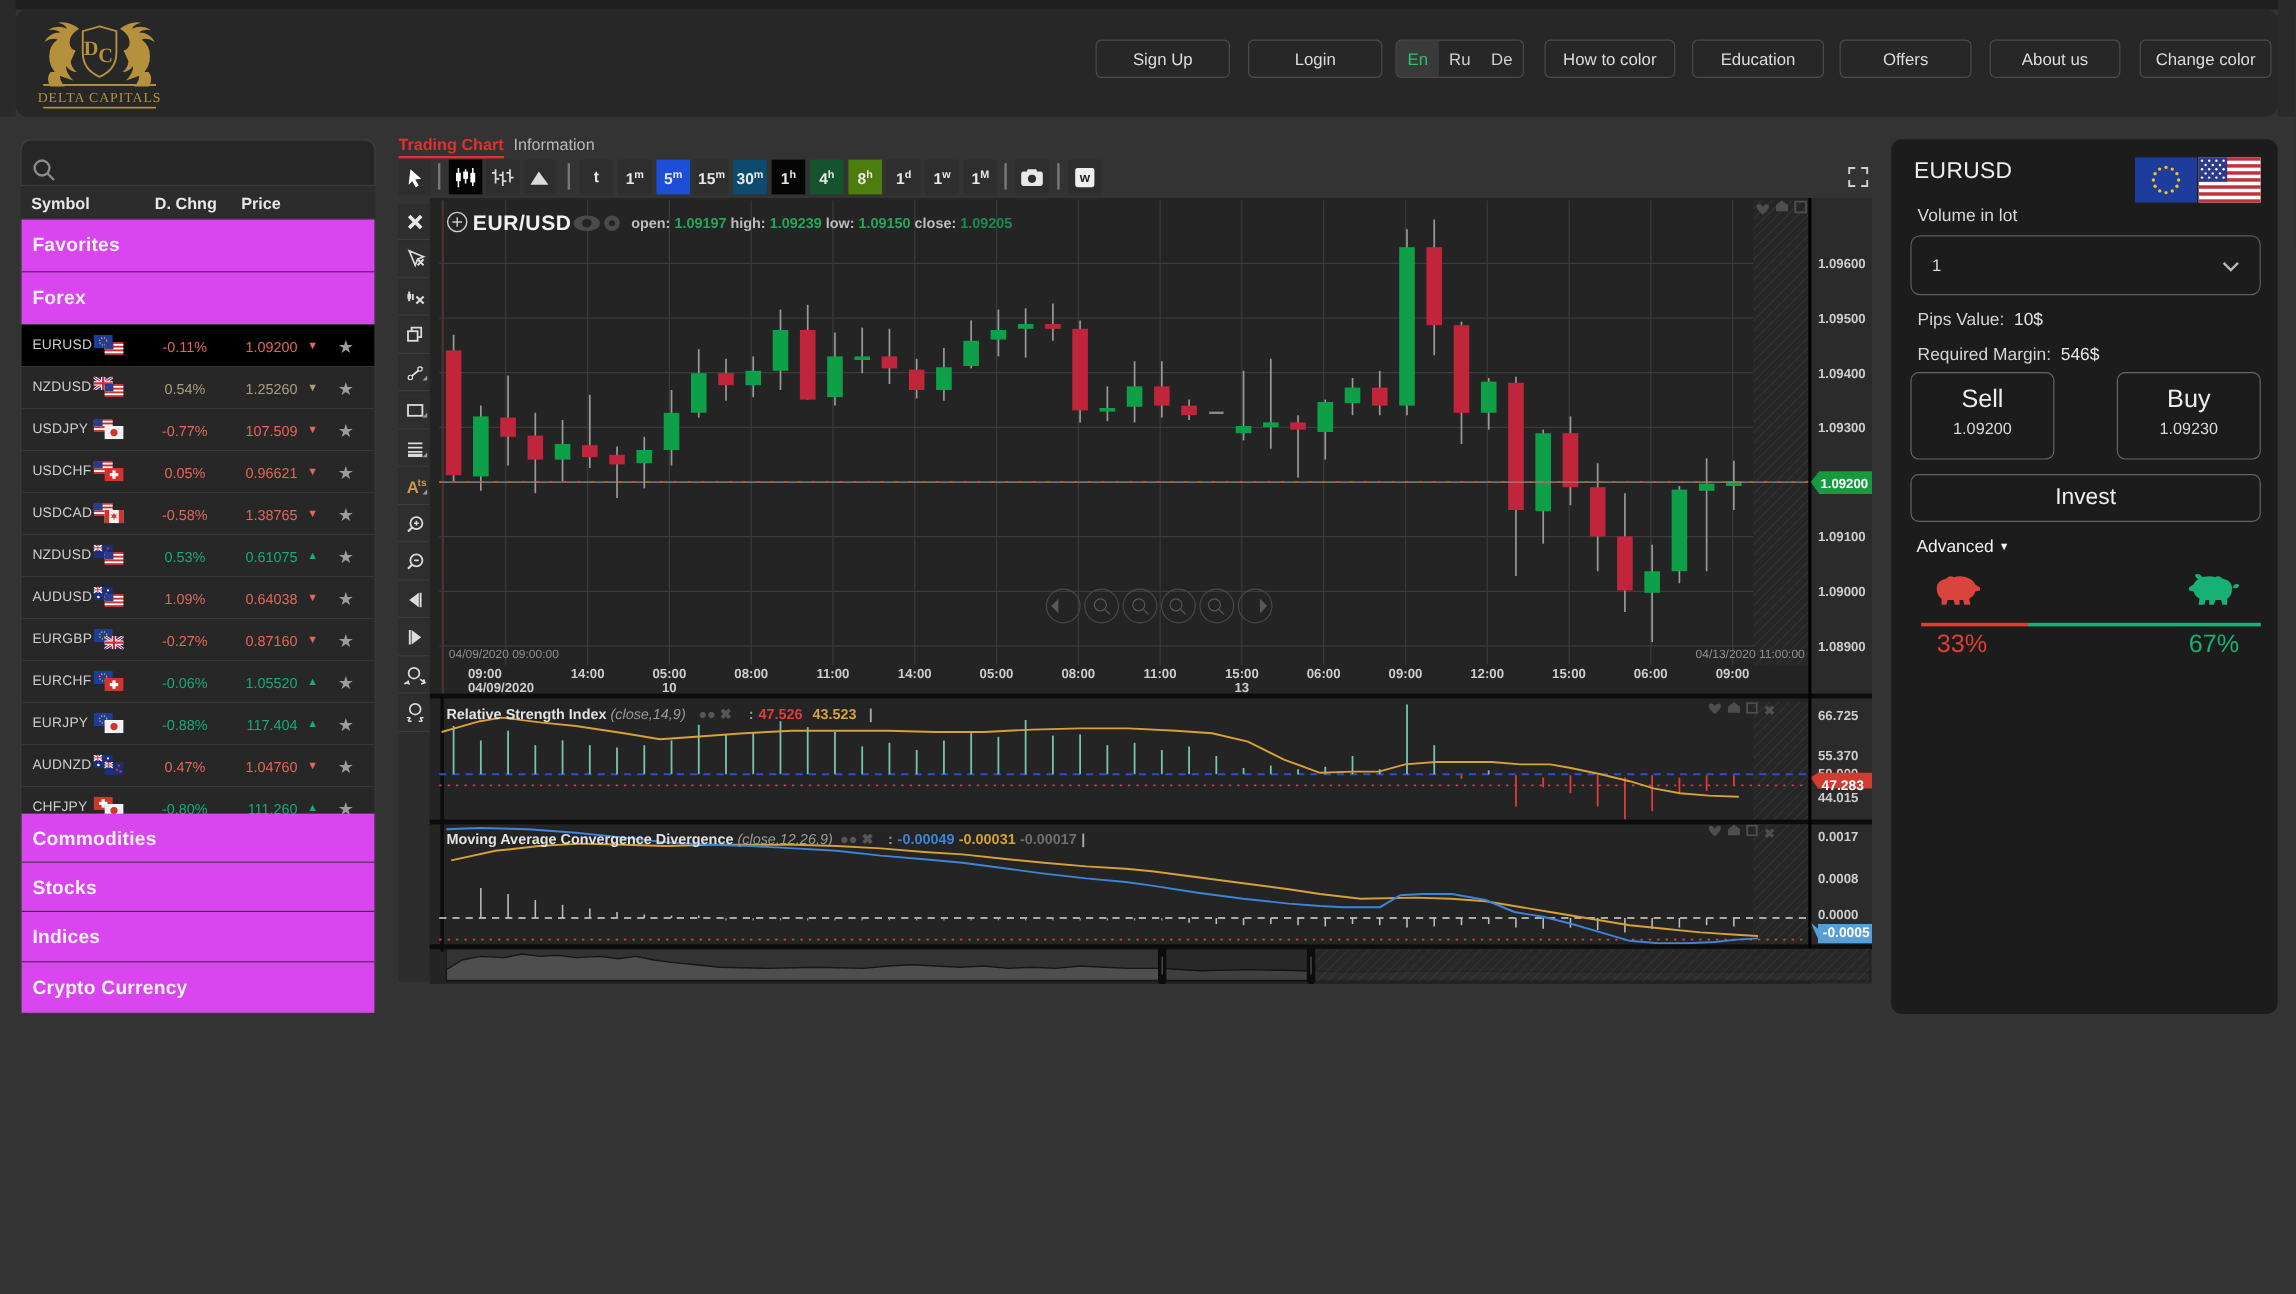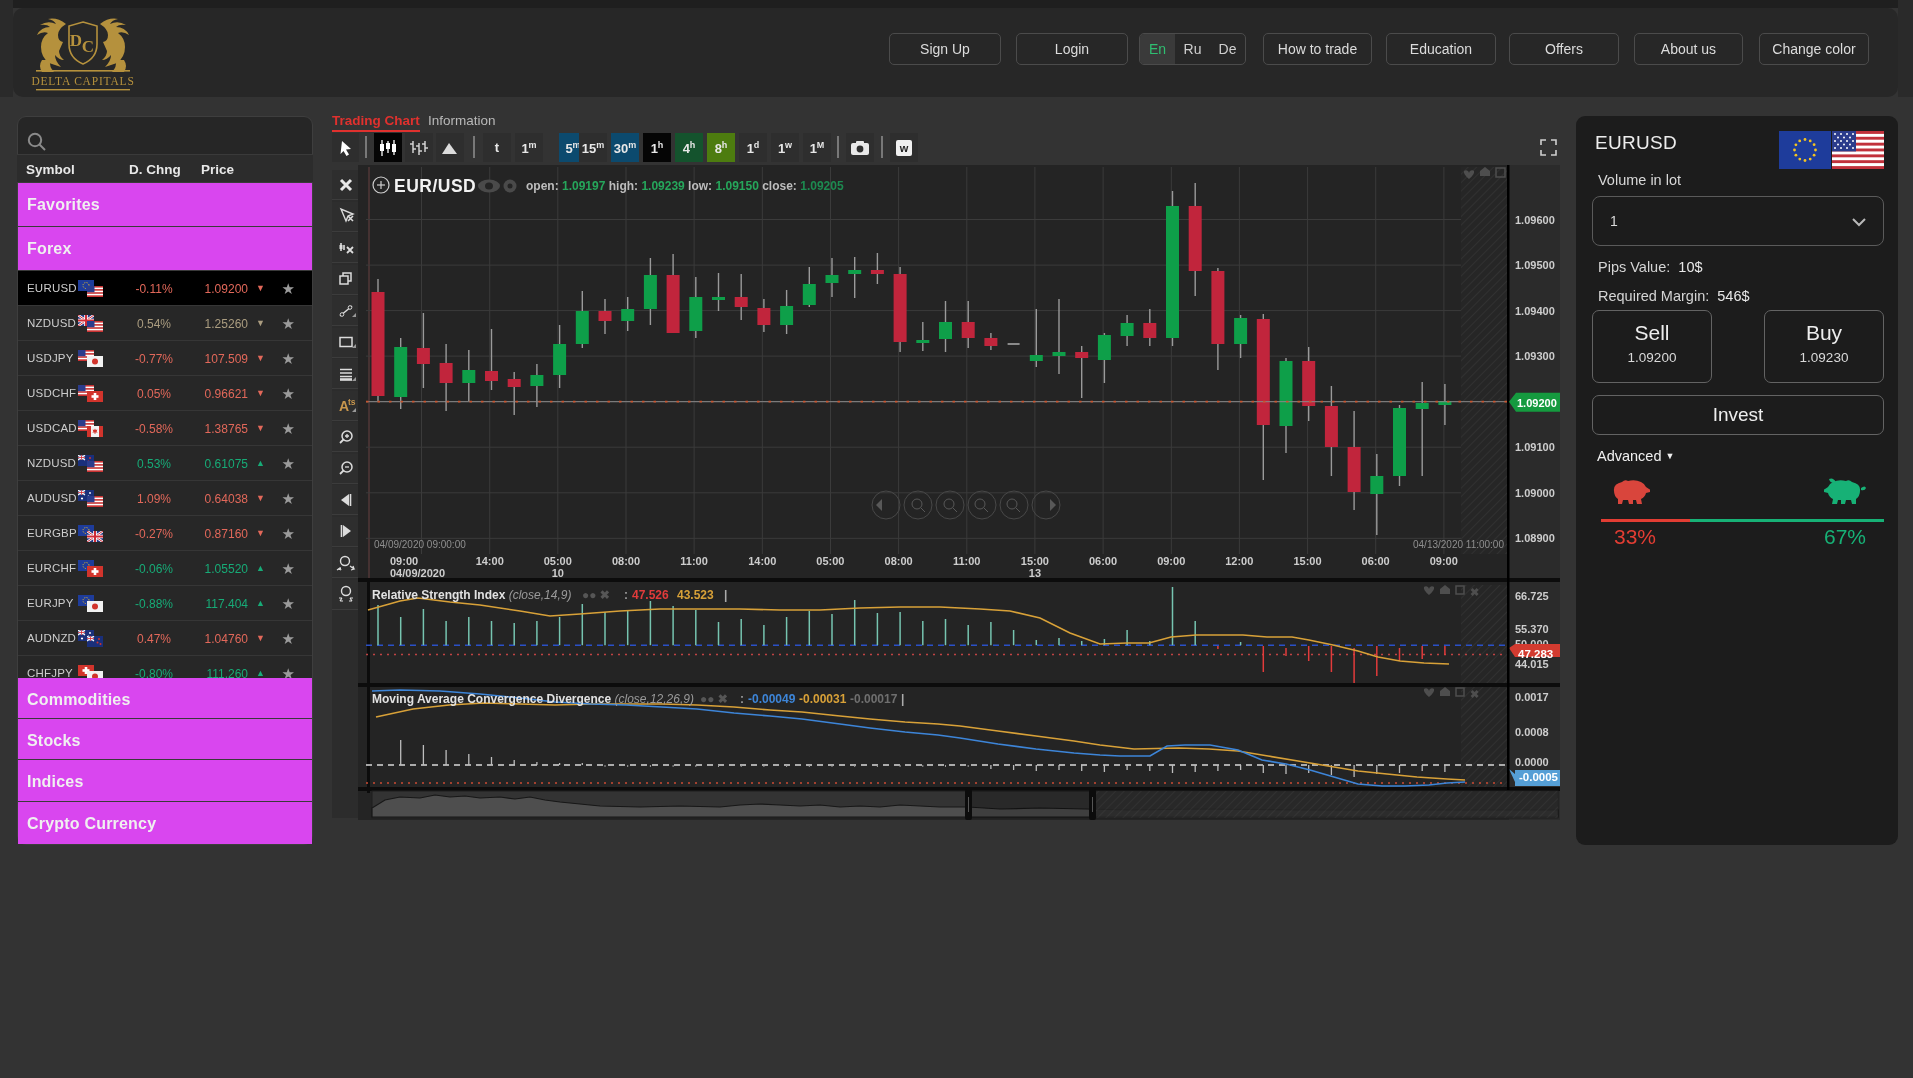--- a/index.html
+++ b/index.html
@@ -1,20 +1,20 @@
 <!DOCTYPE html>
 <html><head><meta charset="utf-8">
 <style>
 * { margin:0; padding:0; box-sizing:border-box; }
 html,body { width:1913px; height:1078px; background:#333333; font-family:"Liberation Sans",sans-serif; position:relative; overflow:hidden; }
 .abs { position:absolute; }
 
 .header { left:13px; top:8px; width:1885px; height:89px; background:#272727; border-radius:10px; }
 .hb { position:absolute; top:33px; height:32px; border:1px solid #4b4b4b; border-radius:5px; color:#dcdcdc;
-      font-size:14px; text-align:center; line-height:30px; }
+      font-size:14px; text-align:center; line-height:30px;margin-left:24px; }
 .langs { display:flex; align-items:center; justify-content:center; }
 .lang { flex:1; font-size:14px; color:#cfcfcf; line-height:30px; }
 .sel-l { background:#3a3a3a; color:#2fbf71; border-radius:4px 0 0 4px; }
 
 .sidebar { left:17px; top:116px; width:296px; height:729px; background:#262626; border:1px solid #3e3e3e; border-radius:9px; overflow:hidden; }
 .shead { position:absolute; left:17px; width:296px; height:29px; top:154px; background:#2c2c2c; border-top:1px solid #3a3a3a; border-bottom:1px solid #3a3a3a; color:#e8e8e8; font-size:13.5px; font-weight:bold; }
 .ssec { position:absolute; left:18px; width:294px; height:44px; background:#d946ef; border-bottom:1px solid #3a3a3a; color:#f0f0f0; font-size:16px; font-weight:bold; line-height:44px; padding-left:9px; letter-spacing:0.2px; }
 .srow { position:absolute; left:18px; width:294px; height:35px; border-bottom:1px solid #363636; background:#272727; }
 .srow.sel { background:#000; }
 .ssym { position:absolute; left:9px; top:11px; font-size:11.5px; color:#cdcdcd; letter-spacing:0.2px; }
@@ -64,21 +64,21 @@
 <text x="55" y="77" font-family="Liberation Serif" font-size="11.5" fill="#b5913d" text-anchor="middle" letter-spacing="0.8">DELTA CAPITALS</text>
 <rect x="8" y="81" width="94" height="1.4" fill="#b5913d"></rect>
 </svg>
 <div class="hb" style="left:889px;width:112px">Sign Up</div>
 <div class="hb" style="left:1016px;width:112px">Login</div>
 <div class="hb langs" style="left:1139px;width:107px">
     <span class="lang sel-l">En</span>
     <span class="lang">Ru</span>
     <span class="lang">De</span>
   </div>
-<div class="hb" style="left:1263px;width:109px">How to trade</div>
+<div class="hb" style="left:1263px;width:109px">How to color</div>
 <div class="hb" style="left:1386px;width:110px">Education</div>
 <div class="hb" style="left:1509px;width:110px">Offers</div>
 <div class="hb" style="left:1634px;width:109px">About us</div>
 <div class="hb" style="left:1759px;width:110px">Change color</div>
 
 <div class="abs sidebar"></div>
 <svg class="abs" style="left:26px;top:131px" width="22" height="22" viewBox="0 0 22 22">
     <circle cx="9" cy="9" r="6.2" fill="none" stroke="#8a8a8a" stroke-width="2"></circle>
     <line x1="13.5" y1="13.5" x2="19" y2="19" stroke="#8a8a8a" stroke-width="2"></line>
   </svg>
@@ -392,21 +392,21 @@
       <path d="M2 15 L9 4 L17 15 Z" fill="#dcdcdc"></path>
     </svg>
   </div>
 <div class="tsep" style="left:473px"></div>
 <div class="tt" style="left:483px;width:28px;background:#2e2e2e;font-size:13px">
     <b>t</b>
   </div>
 <div class="tt" style="left:515px;width:28px;background:#2e2e2e;font-size:13px">
     <b>1<sup>m</sup></b>
   </div>
-<div class="tt" style="left:559px;width:28px;background:#0c4a6e;font-size:13px">
+<div class="tt" style="left:547px;width:28px;background:#1d4ed8;font-size:13px">
     <b>5<sup>m</sup></b>
   </div>
 <div class="tt" style="left:579px;width:28px;background:#2e2e2e;font-size:13px">
     <b>15<sup>m</sup></b>
   </div>
 <div class="tt" style="left:611px;width:28px;background:#0c4a6e;font-size:13px">
     <b>30<sup>m</sup></b>
   </div>
 <div class="tt" style="left:643px;width:28px;background:#050505;font-size:13px">
     <b>1<sup>h</sup></b>

